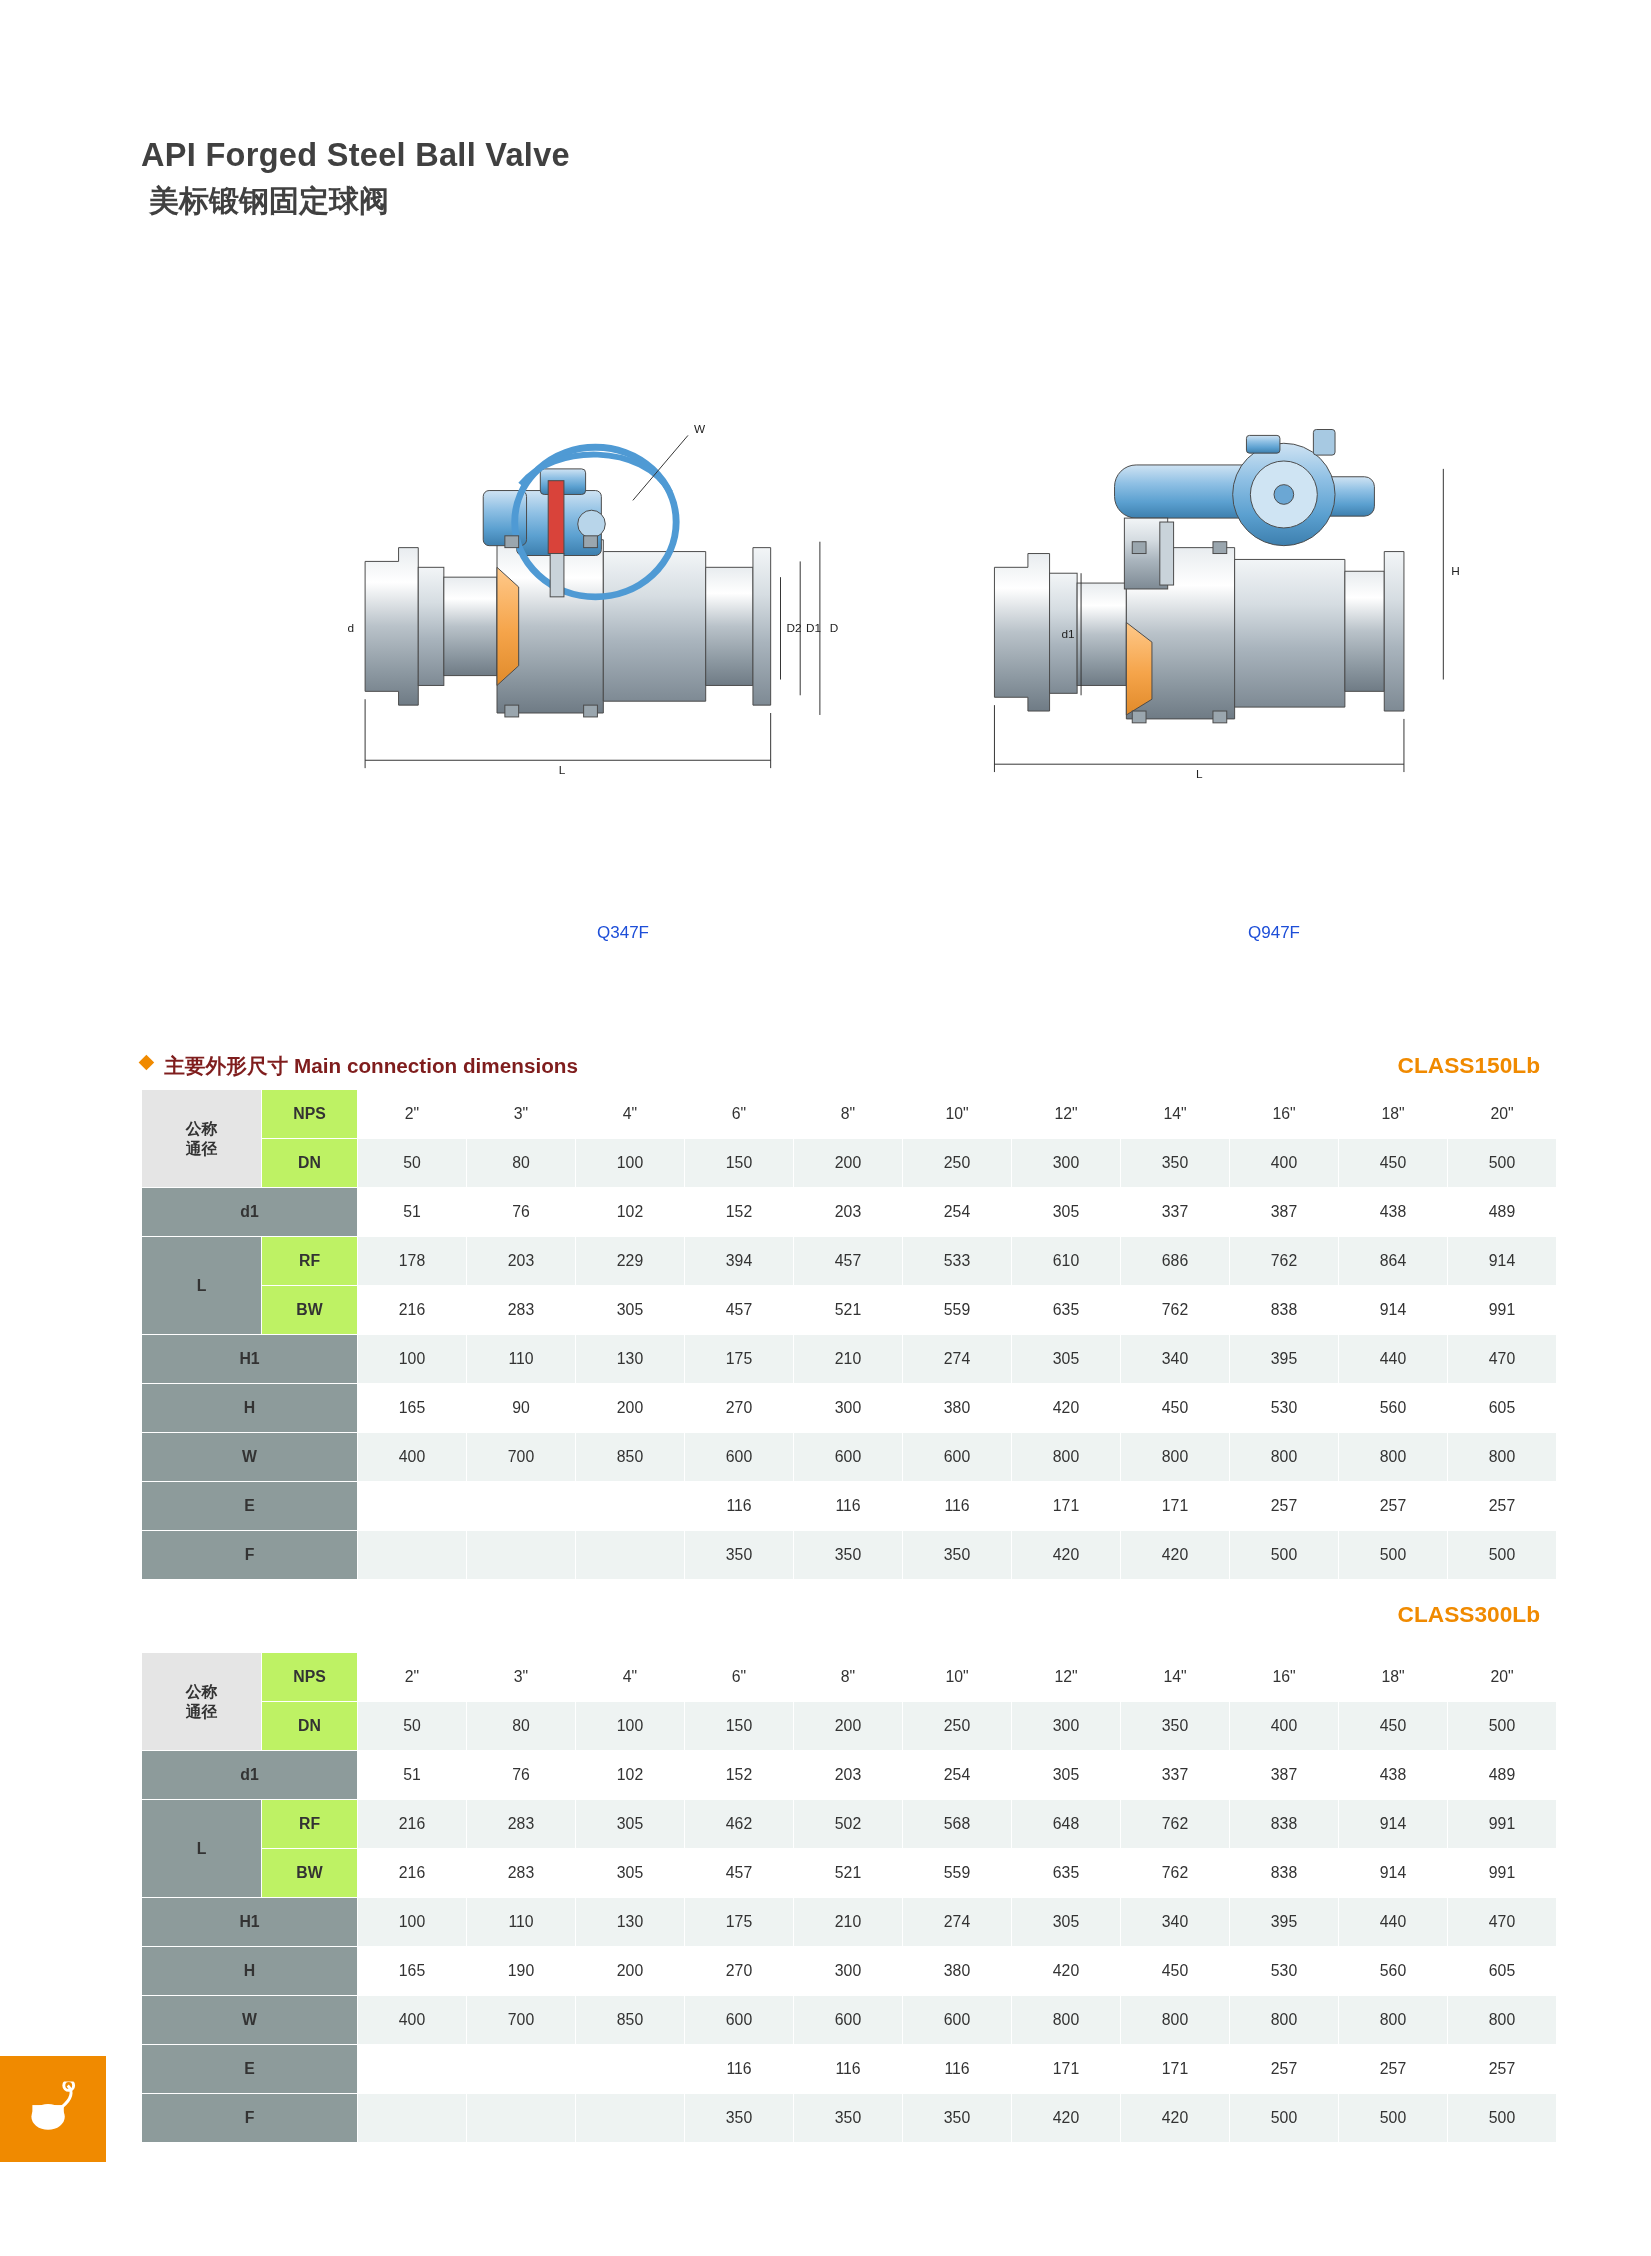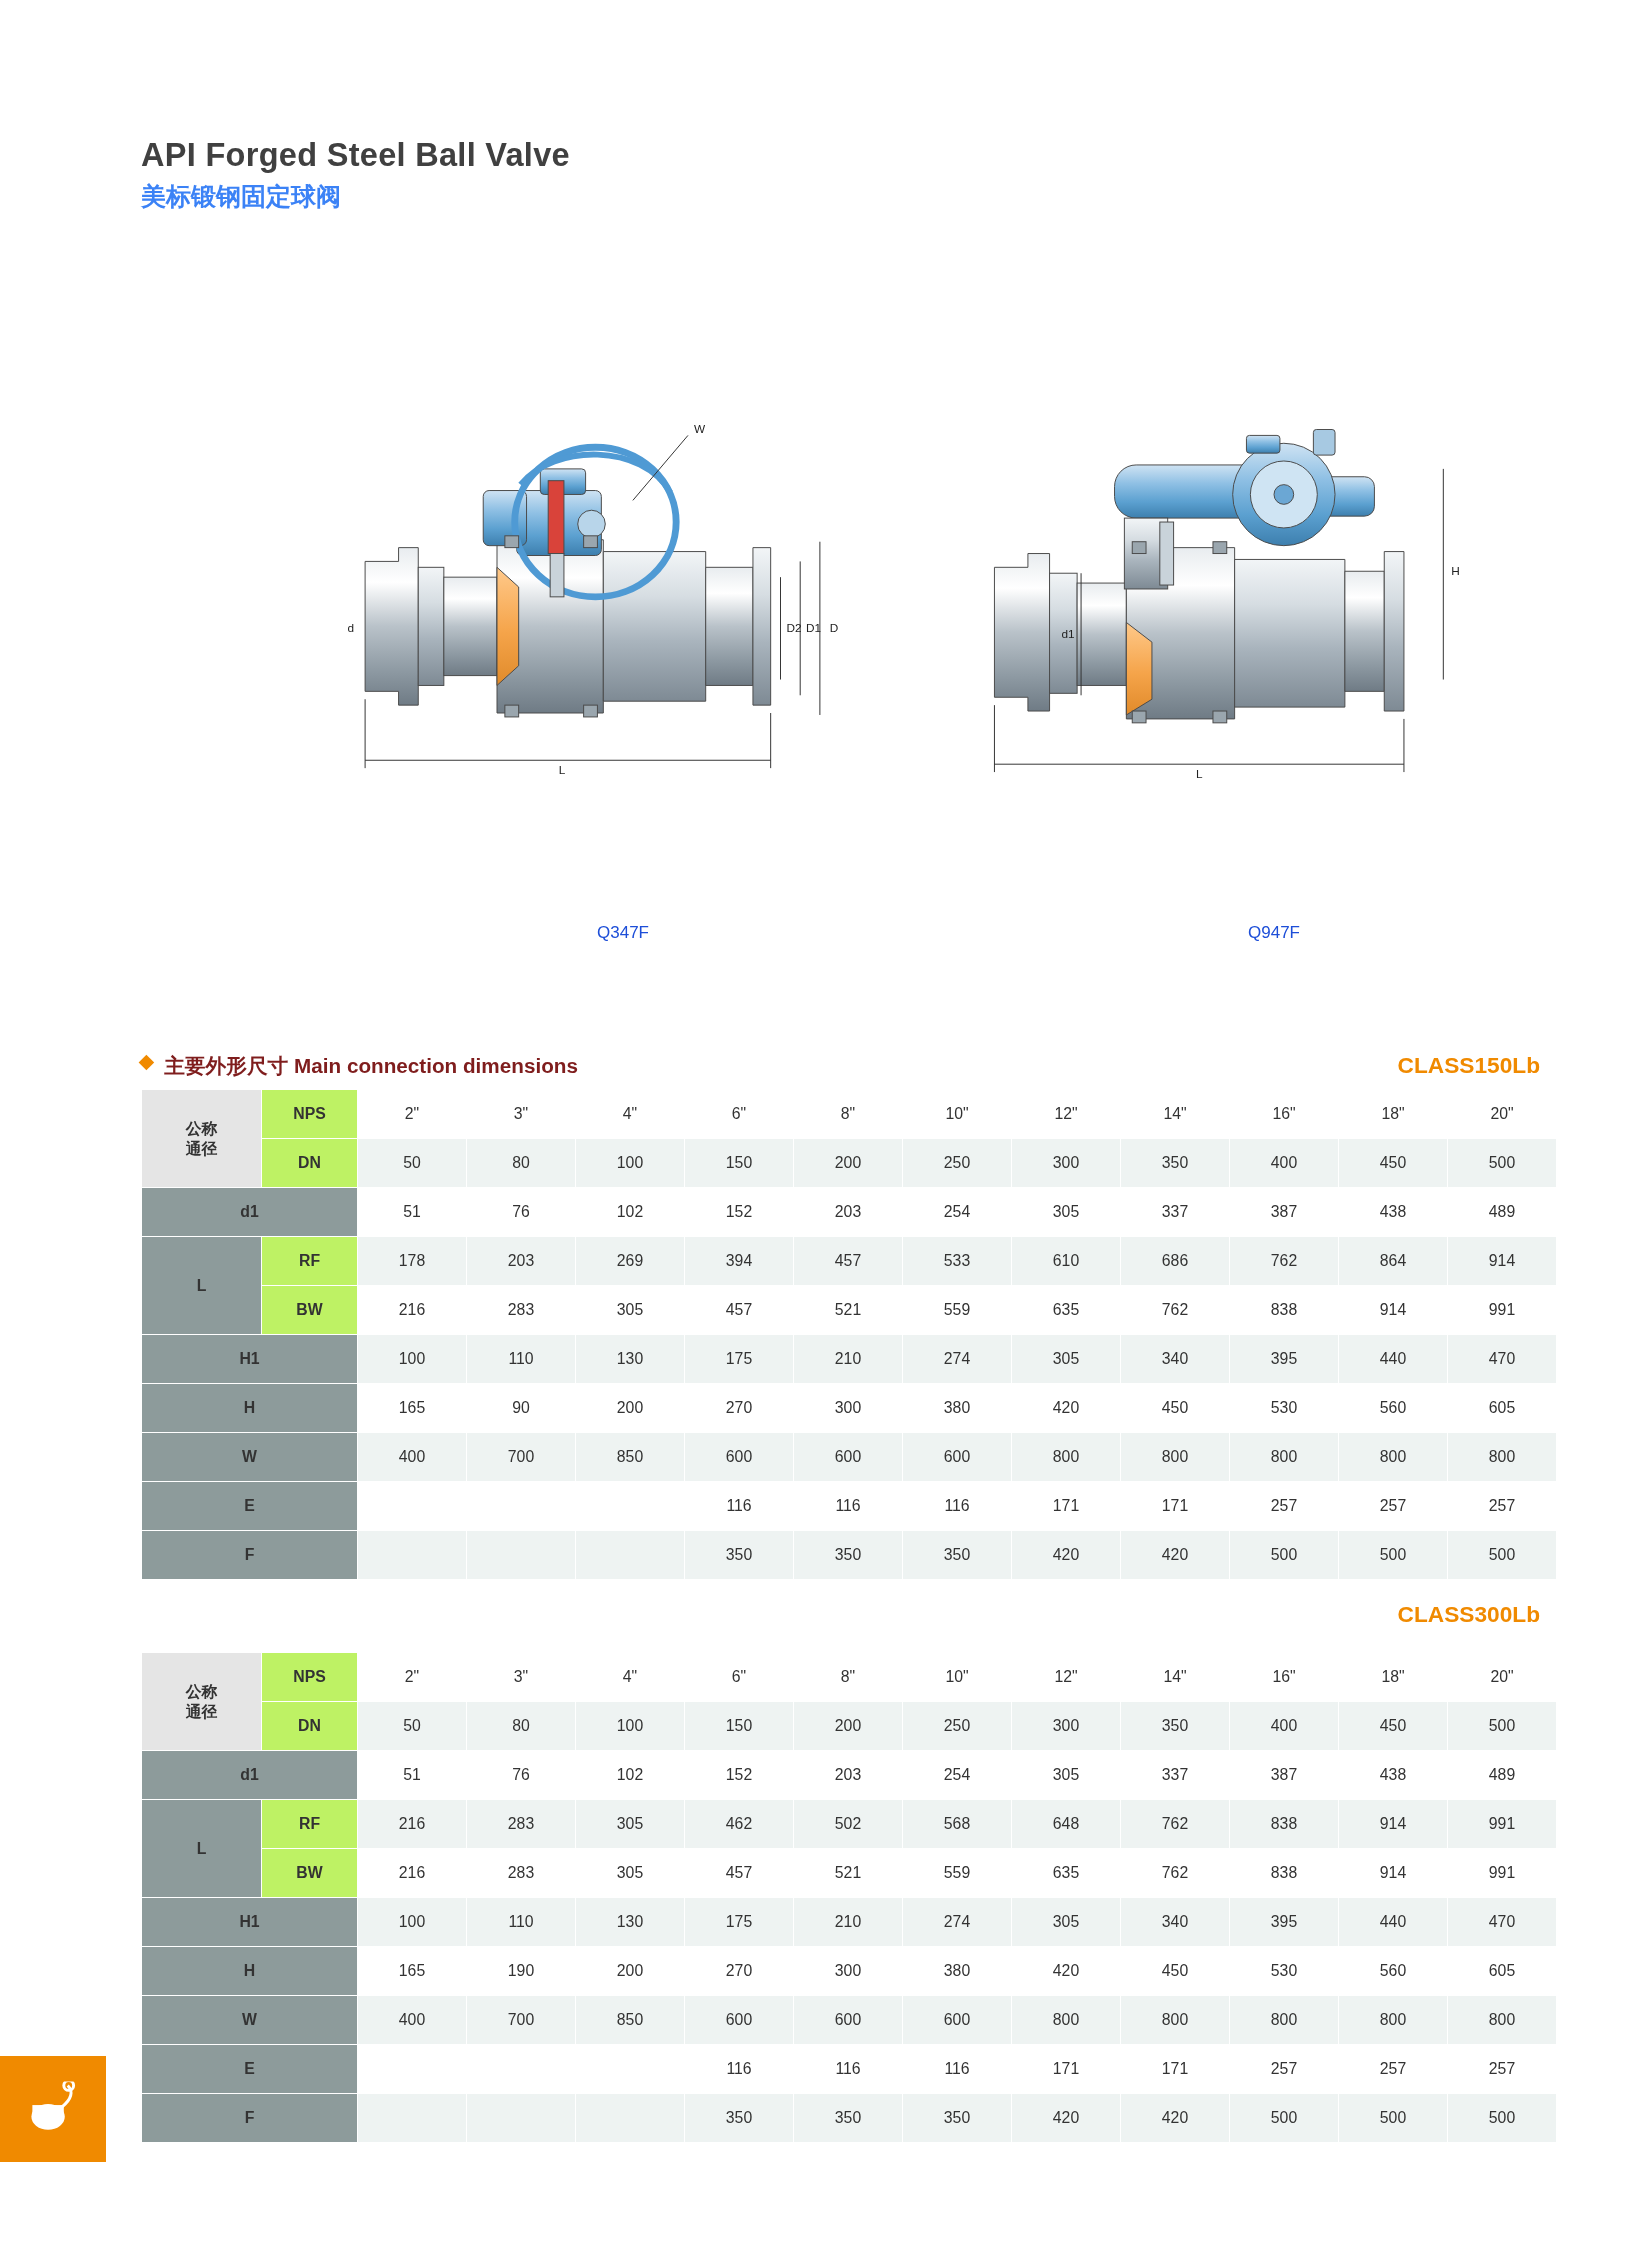--- a/index.html
+++ b/index.html
@@ -25,24 +25,24 @@
   }
   .title-en {
     font-size: 32.5px;
     font-weight: bold;
     color: #404040;
     letter-spacing: 0.3px;
     margin: 0 0 5.9px 0;
     line-height: 1.2;
   }
   .title-cn {
-    font-size: 25px;
+    font-size: 30px;
     font-weight: bold;
-    color: #3b82f6;
-    margin: 0;
+    color: #404040;
+    margin: 8px;
     line-height: 1.2;
   }
 
   
   .figures {
     position: absolute;
     left: 141px;
     top: 374px;
     width: 1399px;
     height: 591px;
@@ -367,21 +367,21 @@
       <td class="val-a">337</td>
       <td class="val-a">387</td>
       <td class="val-a">438</td>
       <td class="val-a">489</td>
     </tr>
     <tr>
       <td class="lbl" rowspan="2">L</td>
       <td class="hdr">RF</td>
       <td class="val-b">178</td>
       <td class="val-b">203</td>
-      <td class="val-b">269</td>
+      <td class="val-b">229</td>
       <td class="val-b">394</td>
       <td class="val-b">457</td>
       <td class="val-b">533</td>
       <td class="val-b">610</td>
       <td class="val-b">686</td>
       <td class="val-b">762</td>
       <td class="val-b">864</td>
       <td class="val-b">914</td>
     </tr>
     <tr>

